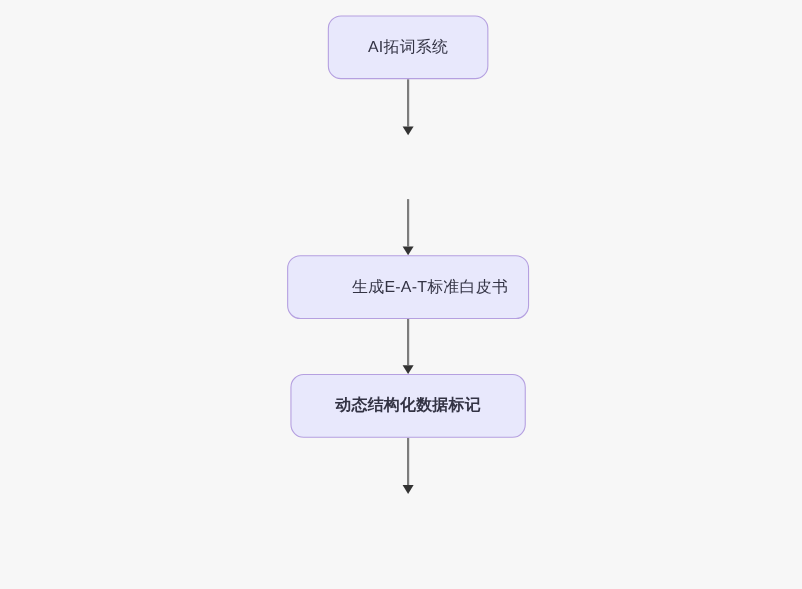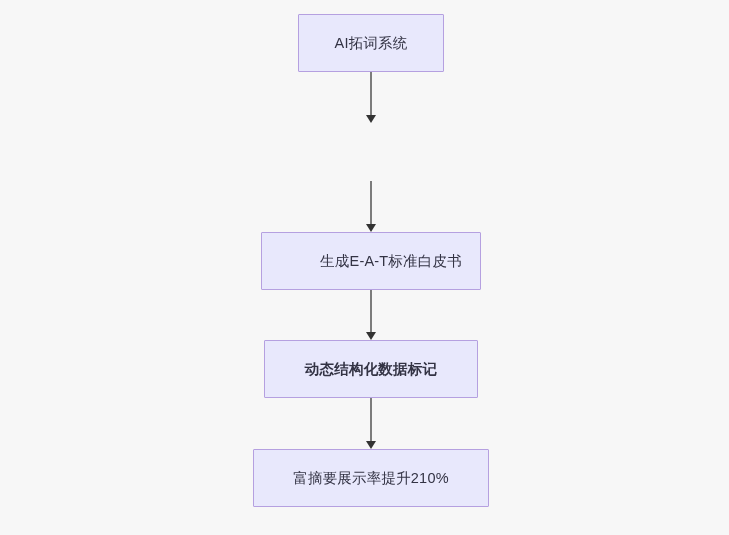--- a/index.html
+++ b/index.html
@@ -16,21 +16,21 @@
   #flowchart {
     position: relative;
     width: 729px;
     height: 535px;
   }
   .node {
     position: absolute;
     box-sizing: border-box;
     background: #e8e8fc;
     border: 1.6px solid #b5a0e0;
-    border-radius: 1px;
+    border-radius: 12px;
     display: flex;
     align-items: center;
     justify-content: center;
     color: #333344;
     font-size: 14.5px;
     line-height: 1;
     letter-spacing: 0.2px;
     white-space: nowrap;
   }
   .node-label {
@@ -73,17 +73,14 @@
 
 
   <div class="node" style="left:261px; top:232px; width:220px; height:58px;padding-left:40px;">
     <span class="node-label">生成E-A-T标准白皮书</span>
   </div>
 
   <div class="node" style="left:264px; top:340px; width:214px; height:58px;font-weight:bold;">
     <span class="node-label">动态结构化数据标记</span>
   </div>
 
-  <div class="node" style="left:253px; top:449px; width:236px; height:58px;">
-    <span class="node-label">富摘要展示率提升210%</span>
-  </div>
 
 </div>
 
 </body></html>

